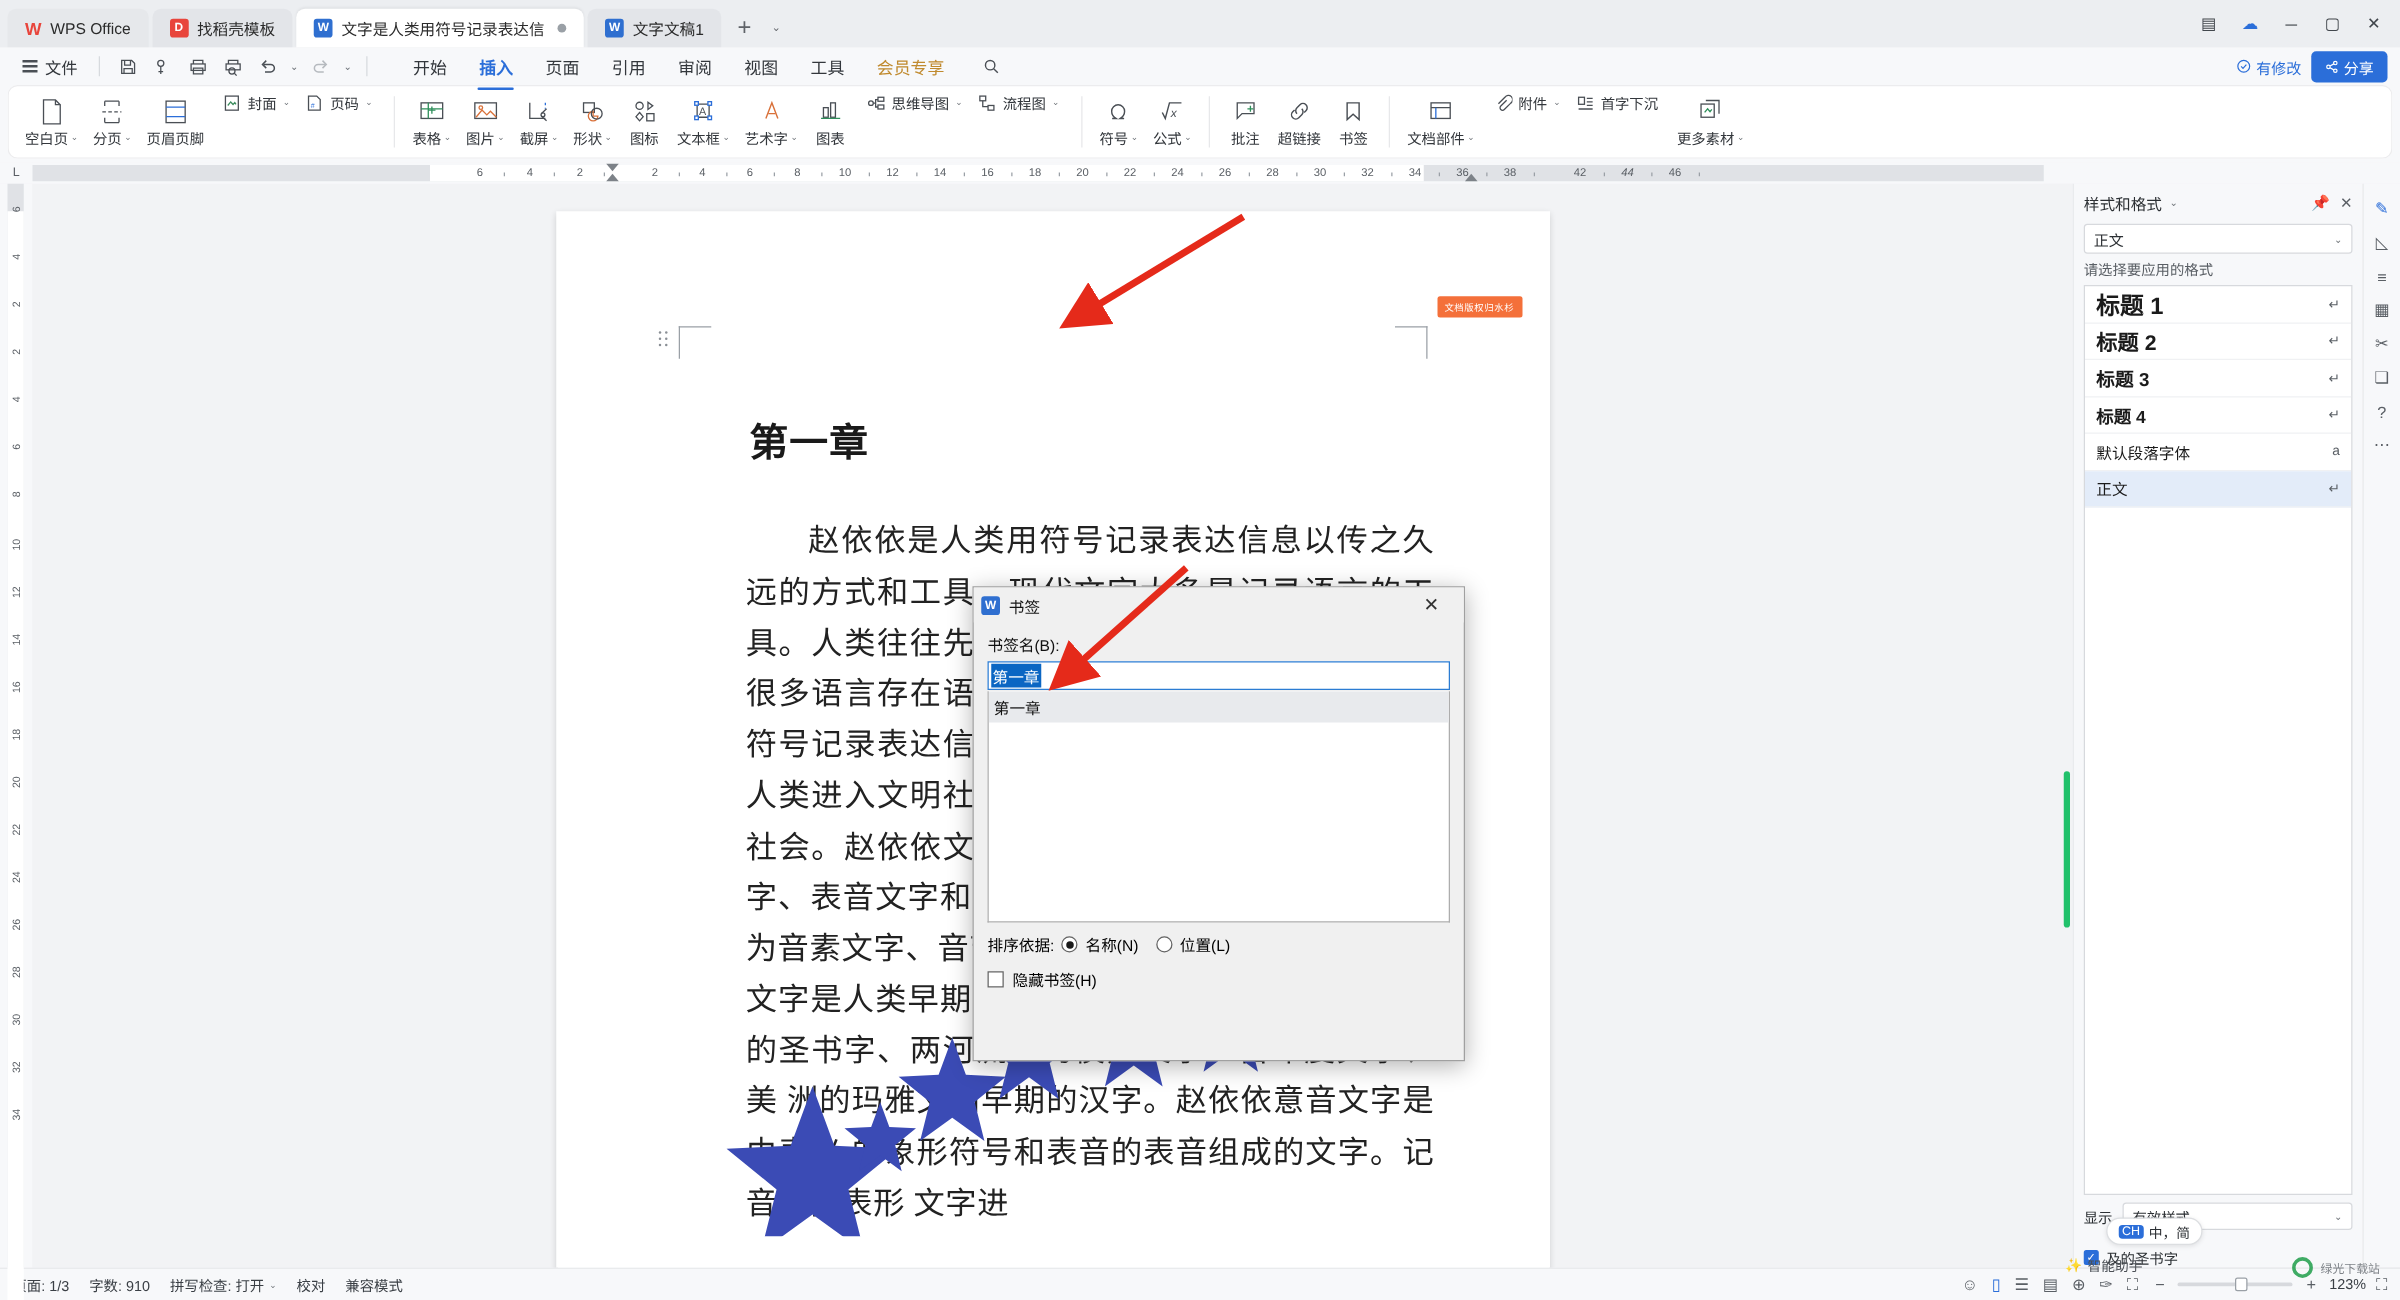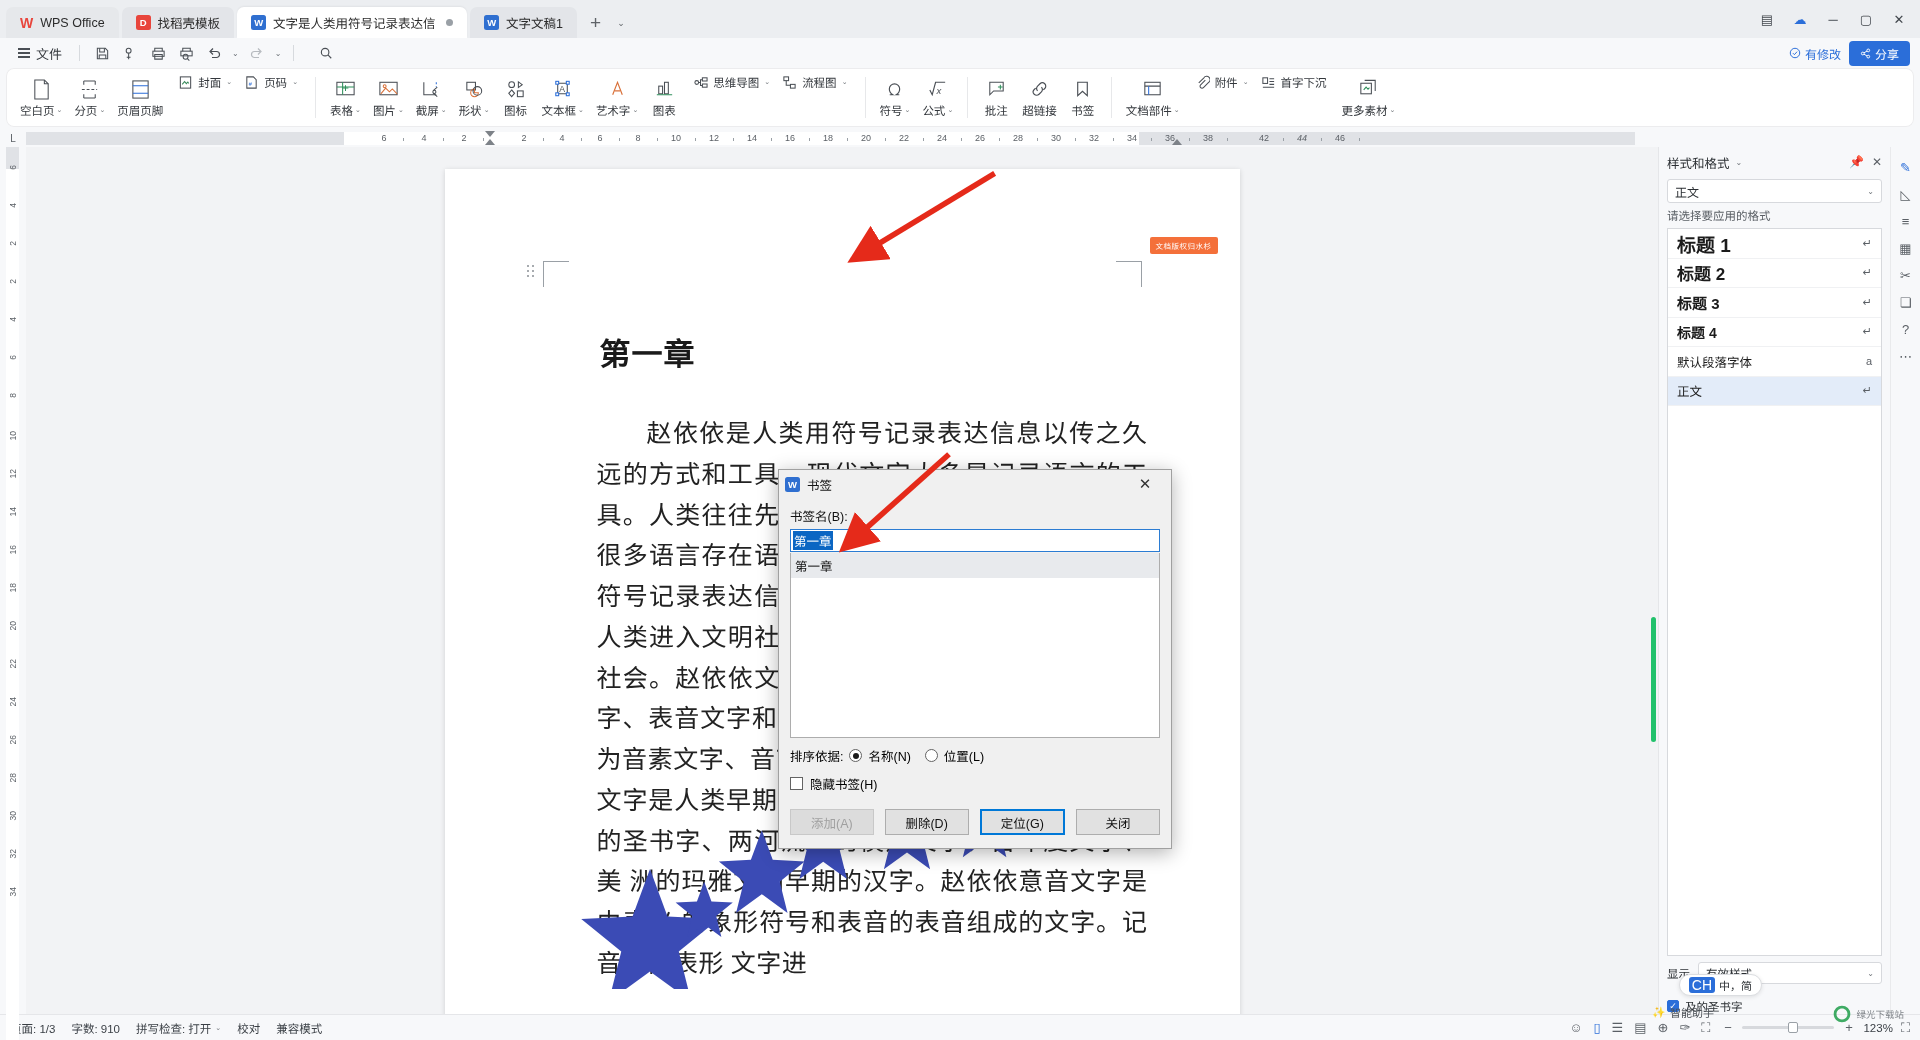--- a/index.html
+++ b/index.html
@@ -183,21 +183,21 @@
      display:flex; align-items:center; padding:0 7px; font-size:11.5px;}
   .sp-foot-sel .cv { margin-left:auto; font-size:8px; color:#70757a;}
   .sp-check { display:flex; align-items:center; gap:6px; padding:8px 8px 0 8px; font-size:11.5px; color:#2b2f33;}
   .cbox { width:12px; height:12px; border:1px solid #2b6ed9; background:#2b6ed9; color:#fff;
      display:flex; align-items:center; justify-content:center; font-size:9px; border-radius:2px; flex:0 0 12px;}
 
   
   .float-ime { position:absolute; right:158px; bottom:44px; background:#fff; border:1px solid #dcdee1;
      border-radius:14px; height:22px; display:flex; align-items:center; gap:4px; padding:0 9px;
      font-size:11px; color:#2b2f33; box-shadow:0 1px 4px rgba(0,0,0,.1); z-index:40;}
-  .float-ime .badge { background:#2b6ed9; color:#fff; border-radius:3px; padding:0 3px; font-size:14px;}
+  .float-ime .badge { background:#2b6ed9; color:#fff; border-radius:3px; padding:0 3px; font-size:10px;}
   .float-ai { position:absolute; right:206px; bottom:20px; display:flex; align-items:center; gap:4px;
      font-size:11px; color:#4b5056; z-index:40;}
   .wm-logo { position:absolute; right:16px; bottom:16px; font-size:20px; color:#1f9e4a;
      font-weight:bold; opacity:.85; z-index:40; display:flex; align-items:center; gap:4px;}
   .wm-logo small { font-size:9.5px; color:#6b7076; font-weight:normal;}
 
   
   .vscroll { position:absolute; right:0; top:0; bottom:0; width:9px; background:#f2f3f5; z-index:30;}
   .vscroll i { position:absolute; right:2px; top:470px; width:5px; height:125px; background:#21c16b; border-radius:3px; display:block;}
 
@@ -298,20 +298,30 @@
     </div>
     <span class="qcaret">⌄</span>
     <div class="qicon" style="color:#b6babf;">
       <svg width="16" height="16" viewBox="0 0 16 16" fill="none" stroke="#b6babf" stroke-width="1.2">
         <path d="M11 6.5H5.5a3 3 0 000 6H10"></path>
           <path d="M9 3.5l3 3-3 3"></path>
         </svg>
     </div>
     <span class="qcaret">⌄</span>
     <div class="mb-sep"></div>
+    <div class="mtabs">
+      <div class="mtab">开始</div>
+      <div class="mtab active">插入</div>
+      <div class="mtab">页面</div>
+      <div class="mtab">引用</div>
+      <div class="mtab">审阅</div>
+      <div class="mtab">视图</div>
+      <div class="mtab">工具</div>
+      <div class="mtab" style="color:#c08a2e;">会员专享</div>
+    </div>
     <div class="searchbtn">
       <svg width="14" height="14" viewBox="0 0 16 16" fill="none" stroke="#4a4f55" stroke-width="1.3">
         <circle cx="7" cy="7" r="4.3"></circle>
           <path d="M10.2 10.2L14 14"></path>
         </svg>
     </div>
     <div class="mb-right">
       <div class="savestate">
         <svg width="12" height="12" viewBox="0 0 16 16" fill="none" stroke="#2b6ed9" stroke-width="1.3">
             <circle cx="8" cy="8" r="6.3"></circle>
@@ -774,26 +784,20 @@
             <span class="radio on"></span>
             <span>名称(N)</span>
             <span class="radio" style="margin-left:8px;"></span>
             <span>位置(L)</span>
           </div>
           <div class="chkrow">
             <span class="chk"></span>
             <span>隐藏书签(H)</span>
           </div>
         </div>
-        <div class="btnrow">
-          <div class="dbtn disabled">添加(A)</div>
-          <div class="dbtn">删除(D)</div>
-          <div class="dbtn primary">定位(G)</div>
-          <div class="dbtn">关闭</div>
-        </div>
       </div>
 
       <svg class="arrow-svg" style="left:0;top:0;width:100%;height:100%;" viewBox="0 0 1609 855" preserveAspectRatio="none">
         <defs>
           <marker id="ah" markerWidth="7" markerHeight="7" refX="1" refY="3.5" orient="auto">
             <polygon points="0,0 7,3.5 0,7" fill="#e52a1a"></polygon>
           </marker>
         </defs>
         <path d="M955 26 L838 97" stroke="#e52a1a" stroke-width="5.5" fill="none" marker-end="url(#ah)"></path>
         <path d="M910 303 L826 378" stroke="#e52a1a" stroke-width="5.5" fill="none" marker-end="url(#ah)"></path>

